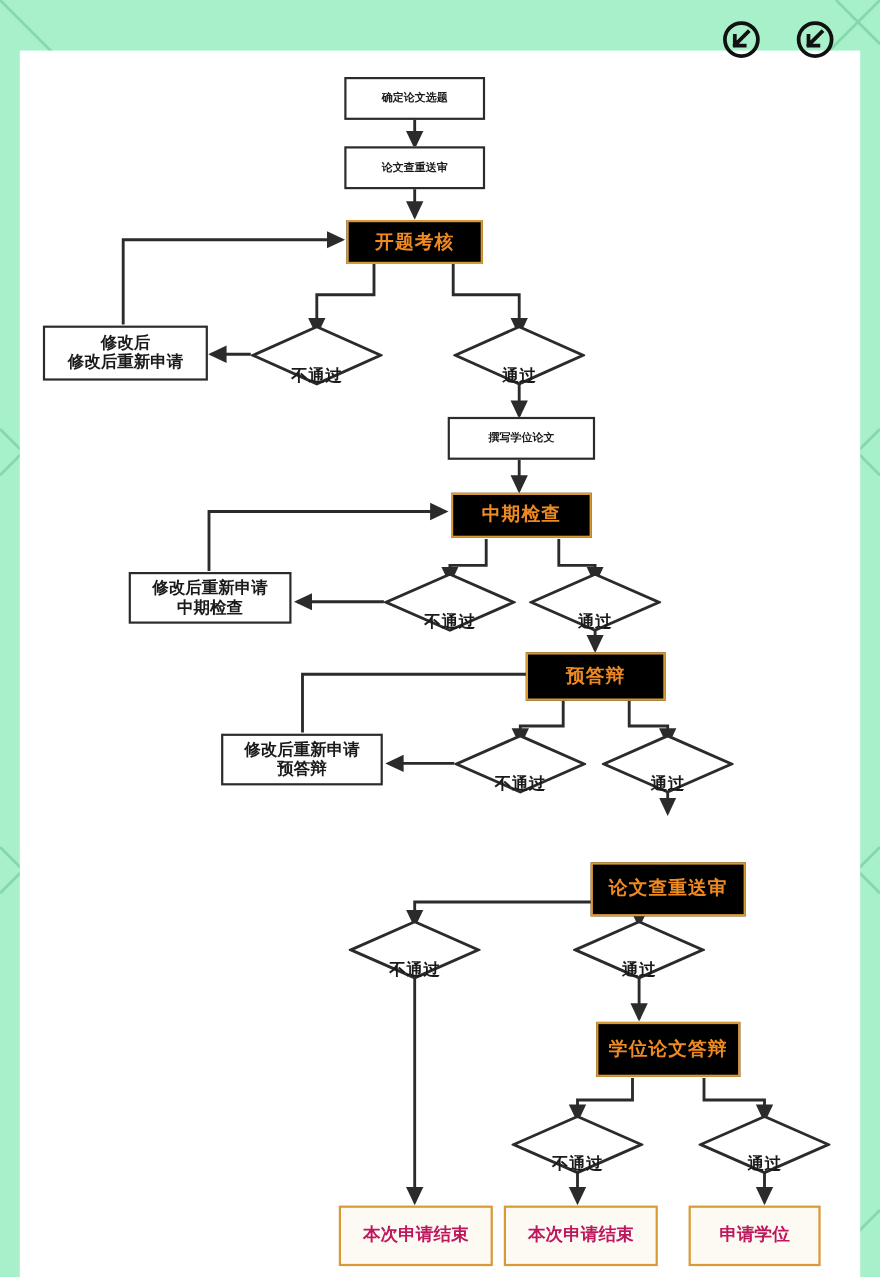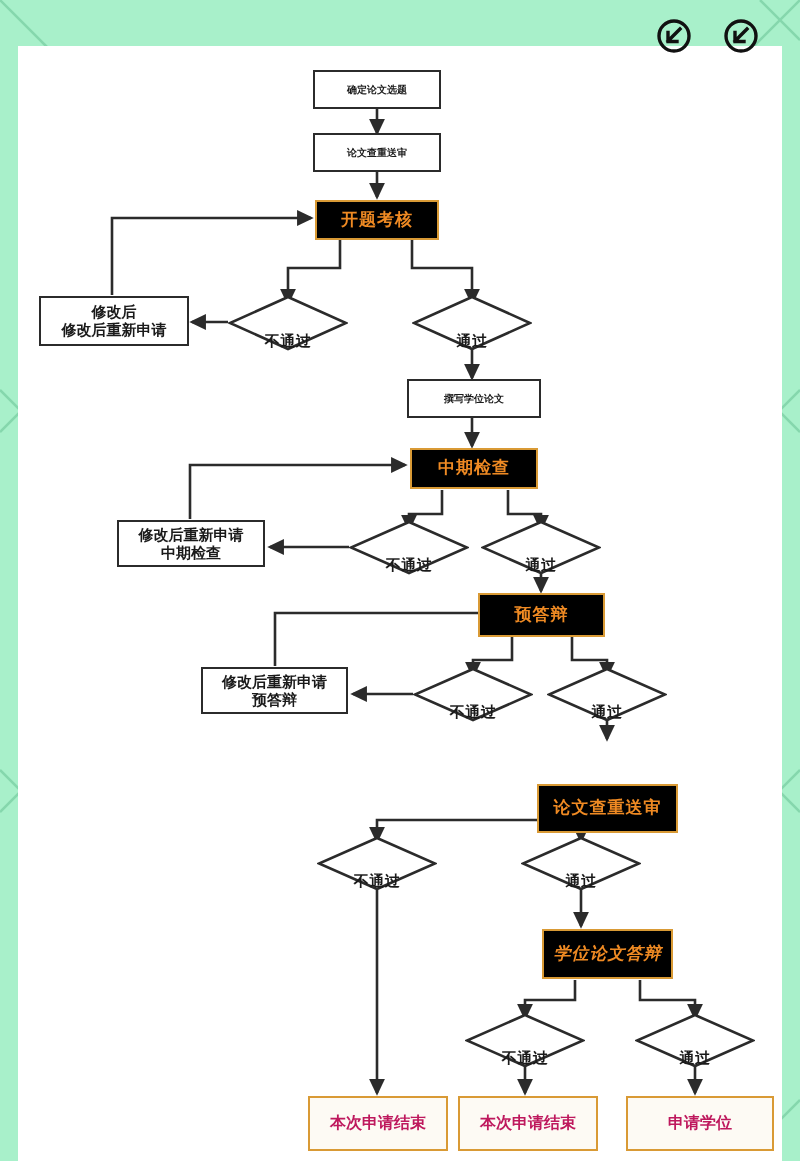--- a/index.html
+++ b/index.html
@@ -237,31 +237,31 @@
   <span class="dlabel">不通过</span>
 </div>
 
 <div class="dia" style="left:521px;top:836px;width:120px;height:55px;">
   <svg width="120" height="55" viewBox="0 0 120 55">
     <polygon points="60,2 118,27.5 60,53 2,27.5" fill="#ffffff" stroke="#2b2b2b" stroke-width="2.6"></polygon>
   </svg>
   <span class="dlabel">通过</span>
 </div>
 
-<div class="node hl" style="left:542px;top:929px;width:131px;height:50px;font-style:italic;">学位论文答辩</div>
+<div class="node hl" style="left:542px;top:929px;width:131px;height:50px;">学位论文答辩</div>
 
 <div class="dia" style="left:465px;top:1013px;width:120px;height:55px;">
   <svg width="120" height="55" viewBox="0 0 120 55">
     <polygon points="60,2 118,27.5 60,53 2,27.5" fill="#ffffff" stroke="#2b2b2b" stroke-width="2.6"></polygon>
   </svg>
   <span class="dlabel">不通过</span>
 </div>
 
 <div class="dia" style="left:635px;top:1013px;width:120px;height:55px;">
   <svg width="120" height="55" viewBox="0 0 120 55">
     <polygon points="60,2 118,27.5 60,53 2,27.5" fill="#ffffff" stroke="#2b2b2b" stroke-width="2.6"></polygon>
   </svg>
   <span class="dlabel">通过</span>
 </div>
 
 <div class="node term" style="left:308px;top:1096px;width:140px;height:55px;">本次申请结束</div>
 <div class="node term" style="left:458px;top:1096px;width:140px;height:55px;">本次申请结束</div>
-<div class="node term" style="left:626px;top:1096px;width:148px;height:55px;">申请学位</div>
+<div class="node term" style="left:626px;top:1096px;width:120px;height:55px;">申请学位</div>
 
 </body></html>

